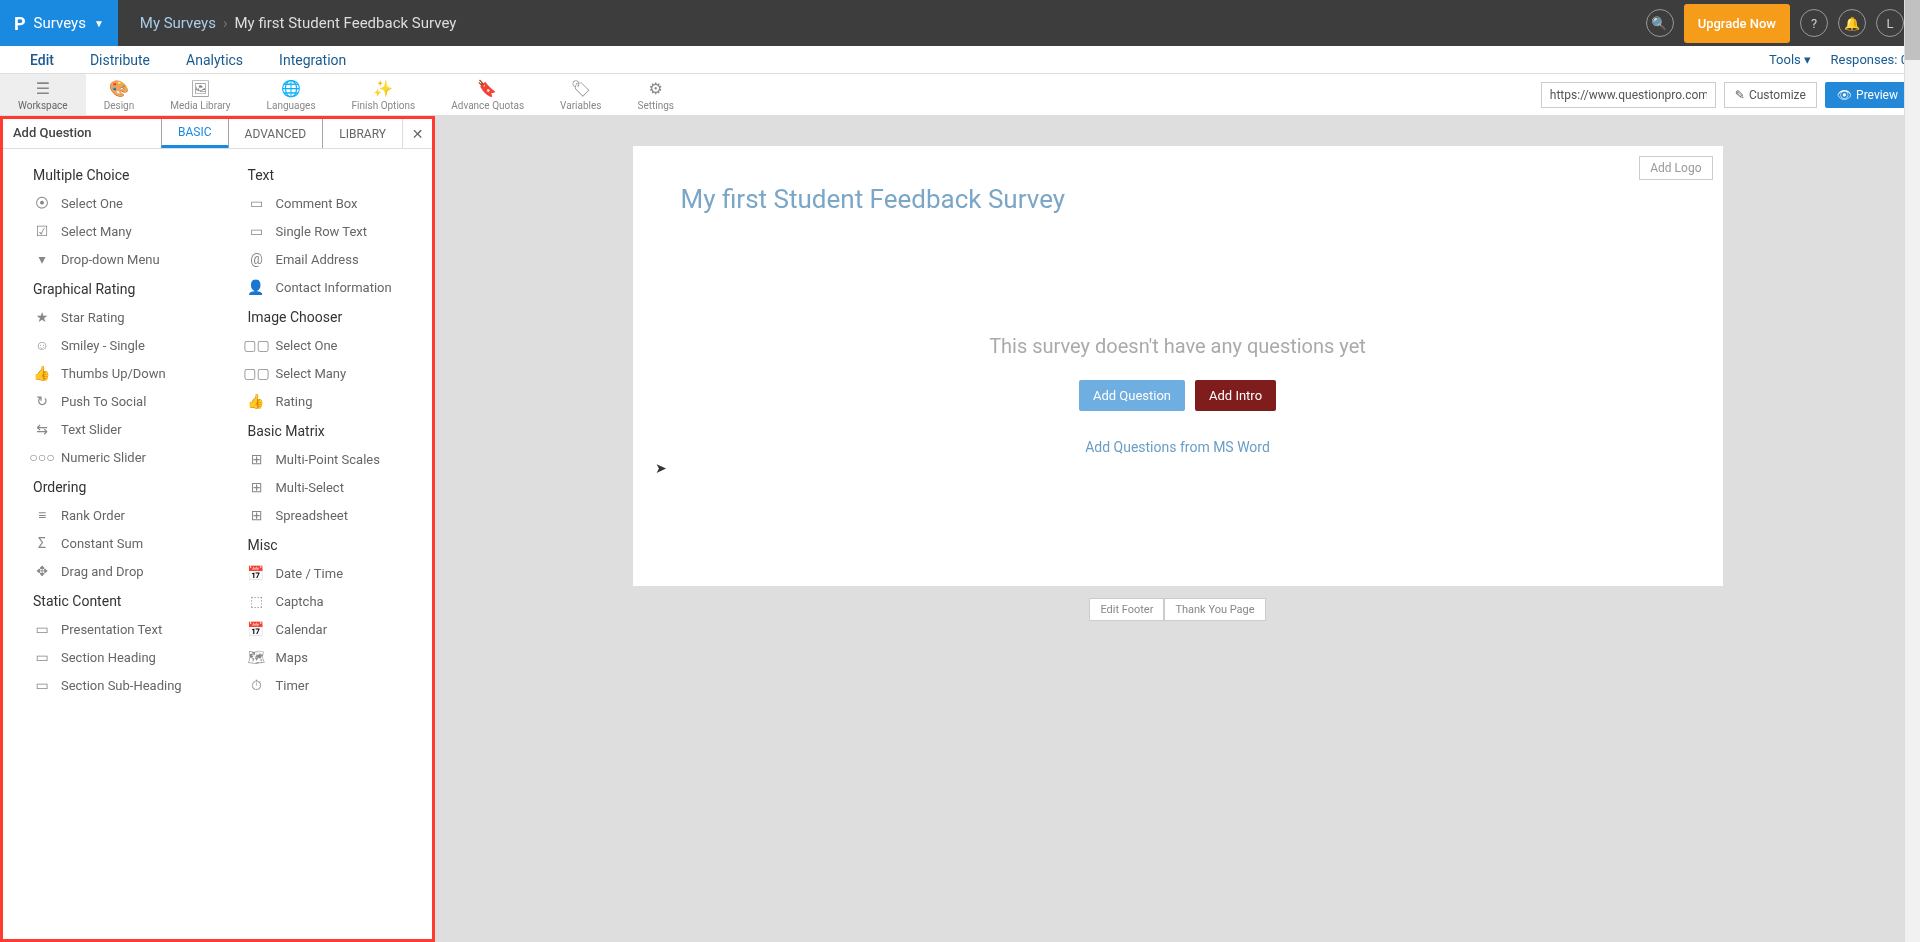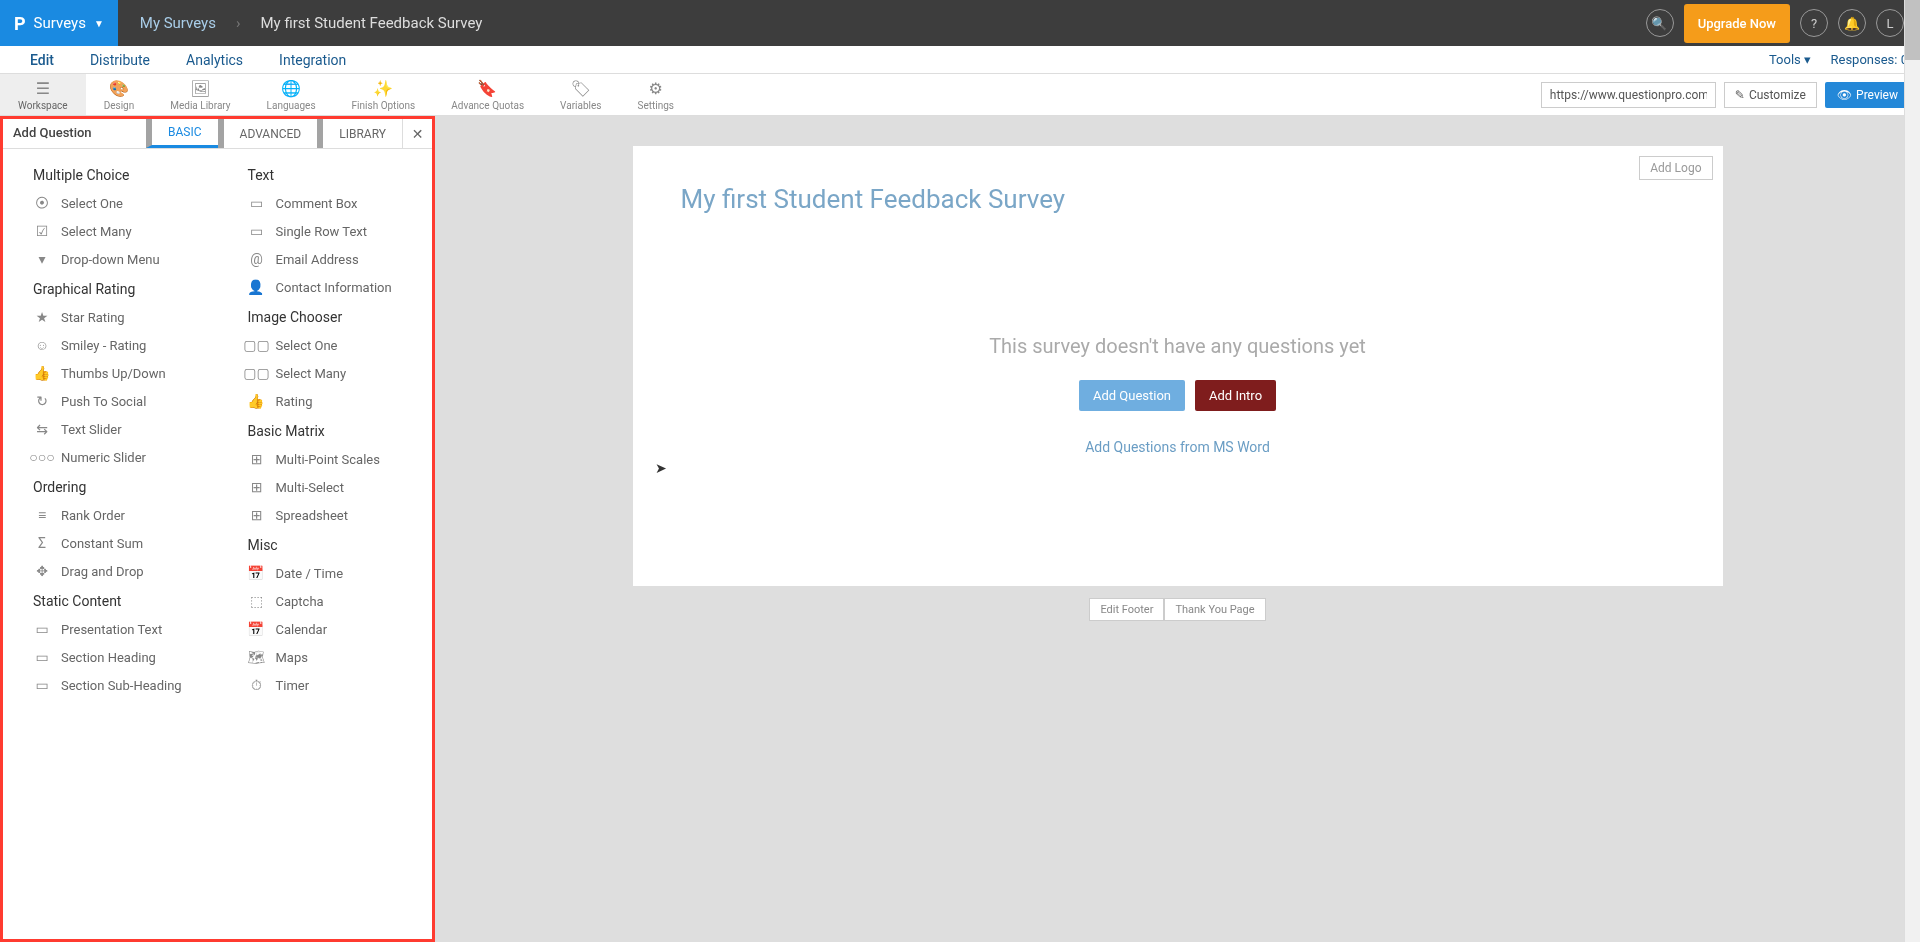--- a/index.html
+++ b/index.html
@@ -3,21 +3,21 @@
 <meta charset="utf-8">
 <style>
 * { margin: 0; padding: 0; box-sizing: border-box; font-family: -apple-system, BlinkMacSystemFont, "Segoe UI", Roboto, Arial, sans-serif; }
 body { background: #dedede; font-size: 13px; color: #333; overflow: hidden; }
 
 
 .top-bar { height: 46px; background: #3d3d3d; display: flex; align-items: center; color: #fff; }
 .app-launcher { background: #1a8ae1; height: 46px; display: flex; align-items: center; padding: 0 14px; gap: 8px; color: #fff; font-size: 15px; }
 .app-logo { font-weight: bold; font-size: 18px; }
 .caret-down { font-size: 10px; }
-.breadcrumb { display: flex; align-items: center; gap: 20px; padding-left: 22px; font-size: 15px; }
+.breadcrumb { display: flex; align-items: center; gap: 7px; padding-left: 22px; font-size: 15px; }
 .bc-link { color: #a9cde8; }
 .bc-sep { color: #777; }
 .bc-current { color: #ddd; }
 .top-right { margin-left: auto; display: flex; align-items: center; gap: 10px; padding-right: 16px; }
 .icon-circle { width: 28px; height: 28px; border: 1.5px solid #999; border-radius: 50%; display: flex; align-items: center; justify-content: center; color: #ccc; font-size: 13px; }
 .upgrade-btn { background: #f59c1a; color: #fff; padding: 12px 14px; border-radius: 3px; font-size: 13px; font-weight: 500; }
 
 
 .main-nav { height: 28px; background: #fff; display: flex; align-items: center; border-bottom: 1px solid #ddd; padding: 0 12px; }
 .nav-item { padding: 5px 18px; color: #1a5a8e; font-size: 14px; cursor: pointer; }
@@ -38,21 +38,21 @@
 
 
 .main-area { display: flex; height: calc(942px - 46px - 28px - 42px); position: relative; }
 
 
 .panel-wrap { border: 3px solid #ff3b30; width: 435px; background: #fff; }
 .add-q-panel { height: 100%; background: #fff; }
 .panel-header { display: flex; align-items: stretch; border-bottom: 1px solid #ddd; height: 30px; }
 .panel-title { padding: 6px 10px; font-size: 13px; font-weight: 500; color: #444; flex-shrink: 0; }
 .panel-tabs { display: flex; margin-left: auto; }
-.panel-tab { padding: 6px 16px; font-size: 12px; color: #666; border-left: 6px solid #a3a3a3; display: flex; align-items: center; cursor: pointer; }
+.panel-tab { padding: 6px 16px; font-size: 12px; color: #666; border-left: 1px solid #a3a3a3; display: flex; align-items: center; cursor: pointer; }
 .panel-tab.active { color: #1a8ae1; border-bottom: 3px solid #1a8ae1; }
 .panel-close { width: 30px; display: flex; align-items: center; justify-content: center; border-left: 1px solid #ddd; color: #666; cursor: pointer; font-size: 14px; }
 .panel-body { display: flex; padding: 10px 0; }
 .panel-col { flex: 1; padding: 0 28px; }
 .cat-header { font-size: 14px; color: #333; padding: 8px 0 6px 2px; font-weight: 400; }
 .q-item { display: flex; align-items: center; gap: 10px; padding: 6px 2px; color: #666; font-size: 13px; cursor: pointer; }
 .q-icon { width: 18px; color: #888; font-size: 14px; display: inline-flex; justify-content: center; }
 
 
 .canvas-area { flex: 1; padding: 30px 12px; overflow: auto; }
@@ -178,21 +178,21 @@
               <span class="q-icon">▾</span>
               <span>Drop-down Menu</span>
             </div>
             <div class="cat-header">Graphical Rating</div>
             <div class="q-item">
               <span class="q-icon">★</span>
               <span>Star Rating</span>
             </div>
             <div class="q-item">
               <span class="q-icon">☺</span>
-              <span>Smiley - Rating</span>
+              <span>Smiley - Single</span>
             </div>
             <div class="q-item">
               <span class="q-icon">👍</span>
               <span>Thumbs Up/Down</span>
             </div>
             <div class="q-item">
               <span class="q-icon">↻</span>
               <span>Push To Social</span>
             </div>
             <div class="q-item">

